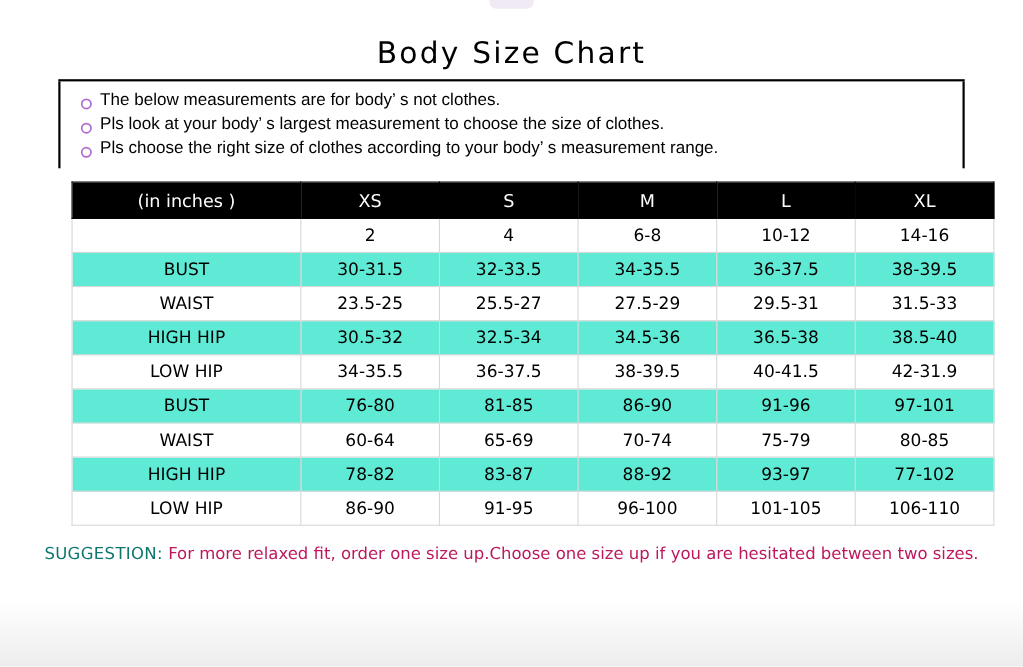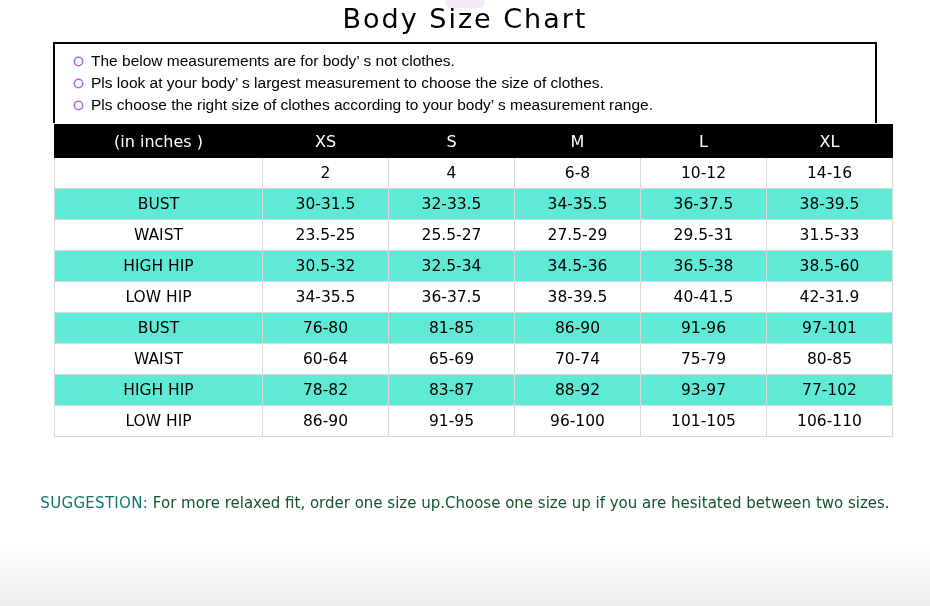--- a/index.html
+++ b/index.html
@@ -26,42 +26,42 @@
     left: 50%;
     transform: translateX(-50%);
     width: 40px;
     height: 8px;
     background: #efeaf3;
     border-radius: 0 0 6px 6px;
   }
   .chart-wrap {
     position: absolute;
     left: 53px;
-    top: 1px;
+    top: 31px;
     width: 824px;
   }
   .title {
     text-align: center;
     font-size: 27px;
     letter-spacing: 2px;
     padding: 2px 0 8px 0;
     font-weight: normal;
     font-family: "DejaVu Sans", sans-serif;
   }
   .title-rule {
     border-bottom: 2px solid #000;
   }
   .notes {
     border-left: 2px solid #000;
     border-right: 2px solid #000;
     padding: 6px 0 7px 18px;
   }
   .note-row {
     display: flex;
-    align-items: flex-start;
+    align-items: center;
     font-size: 15.5px;
     line-height: 22px;
     white-space: nowrap;
   }
   .bullet {
     width: 16px;
     flex: 0 0 16px;
     color: #b06cd0;
     font-size: 13px;
     line-height: 22px;
@@ -84,35 +84,35 @@
     background: #000;
     color: #fff;
     border: 1px solid #000;
     height: 30px;
     font-size: 16px;
   }
   tr.shaded td { background: #5eead4; }
   tr.plain td { background: #ffffff; }
   .col-label { width: 205px; }
   .col-v { width: 123px; }
-  .table-holder { margin: 1px; }
+  .table-holder { margin: 12px; }
   .suggestion {
     position: absolute;
     left: 0;
     right: 0;
     top: 494px;
     text-align: center;
     font-size: 15px;
     font-family: "DejaVu Sans", sans-serif;
   }
   .suggestion .lead {
     color: #0f766e;
     letter-spacing: 0.3px;
   }
-  .suggestion .body { color: #14532d; }
+  .suggestion .body { color: #be185d; }
   .bottom-shadow {
     position: absolute;
     left: 0;
     right: 0;
     bottom: 0;
     height: 58px;
     background: linear-gradient(to bottom, #ffffff 0%, #f7f7f7 40%, #ededed 100%);
   }
 </style>
 </head>
@@ -189,21 +189,21 @@
           <td>27.5-29</td>
           <td>29.5-31</td>
           <td>31.5-33</td>
         </tr>
         <tr class="shaded">
           <td>HIGH HIP</td>
           <td>30.5-32</td>
           <td>32.5-34</td>
           <td>34.5-36</td>
           <td>36.5-38</td>
-          <td>38.5-60</td>
+          <td>38.5-40</td>
         </tr>
         <tr class="plain">
           <td>LOW HIP</td>
           <td>34-35.5</td>
           <td>36-37.5</td>
           <td>38-39.5</td>
           <td>40-41.5</td>
           <td>42-31.9</td>
         </tr>
 

